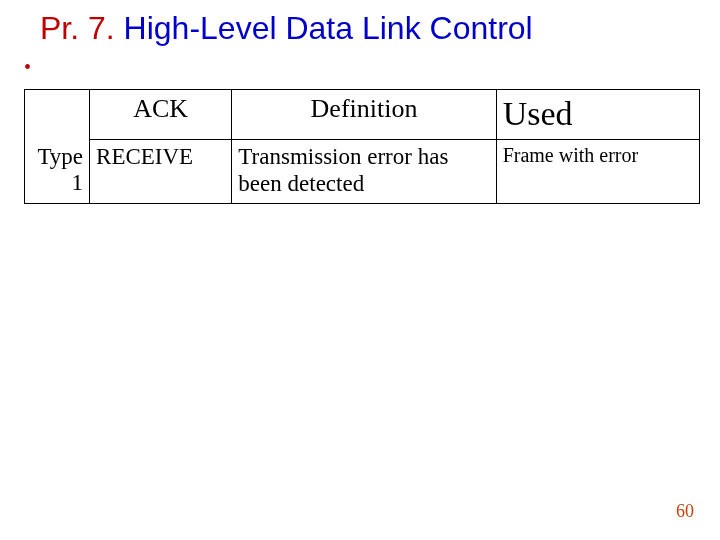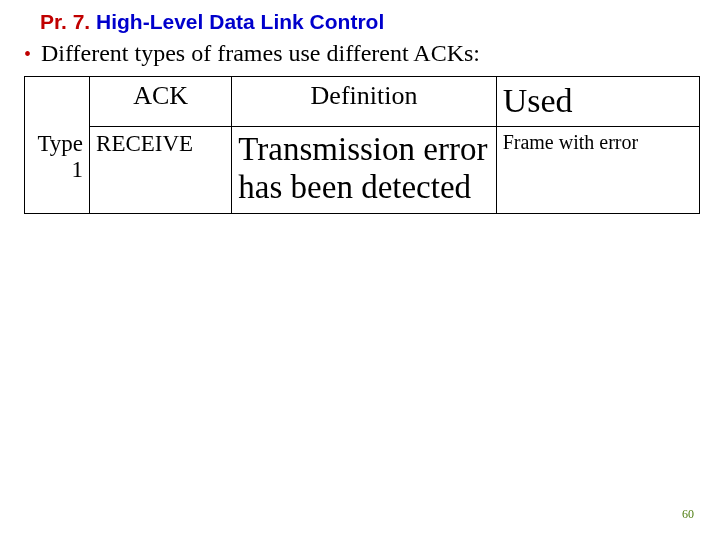--- a/index.html
+++ b/index.html
@@ -6,22 +6,22 @@
   body {
     width: 720px;
     height: 540px;
     background: #fff;
     font-family: "Times New Roman", serif;
     position: relative;
     overflow: hidden;
   }
   .title {
     font-family: "Comic Sans MS", cursive, sans-serif;
-    font-size: 21px;
-    font-weight: bold;
+    font-size: 32px;
+    font-weight: normal;
     color: #0000cc;
     padding: 10px 0 4px 40px;
   }
   .title .pr {
     color: #c00000;
   }
   .bullet-row {
     display: flex;
     align-items: flex-start;
     padding: 2px 0 8px 24px;
@@ -42,45 +42,44 @@
   }
   td {
     border: 1.5px solid #000;
     vertical-align: top;
     padding: 4px 6px 6px 6px;
     font-size: 24px;
     line-height: 1.15;
   }
   td.col-type { width: 64px; text-align: right; font-size: 23px; }
   td.col-ack  { width: 140px; font-size: 23px; }
-  td.col-def  { width: 260px; font-size: 33px; }
+  td.col-def  { width: 260px; font-size: 23px; }
   td.col-used { width: 200px; font-size: 20px; }
   tr.headrow td.col-ack  { text-align: center; font-size: 26px; }
   tr.headrow td.col-def  { text-align: center; font-size: 26px; margin-top: 24px; }
   tr.headrow td.col-used { text-align: left; font-size: 34px; }
   tr.headrow td.col-type { border-bottom: none; }
   tr.row1 td.col-type { border-top: none; }
   .pagenum {
     position: absolute;
     right: 26px;
     bottom: 18px;
-    font-size: 12px;
-    color: #4d7c0f;
+    font-size: 18px;
+    color: #c2410c;
   }
 </style>
 </head>
 <body>
 
 <div class="title">
   <span class="pr">Pr. 7.</span><span> High-Level Data Link Control</span>
 </div>
 
 <div class="bullet-row">
   <span class="dot">•</span>
-  <span>Different types of frames use different ACKs:</span>
 </div>
 
 <table>
   <tbody>
       <tr class="headrow">
     <td class="col-type"></td>
     <td class="col-ack">ACK</td>
     <td class="col-def">Definition</td>
     <td class="col-used">Used</td>
   </tr>

